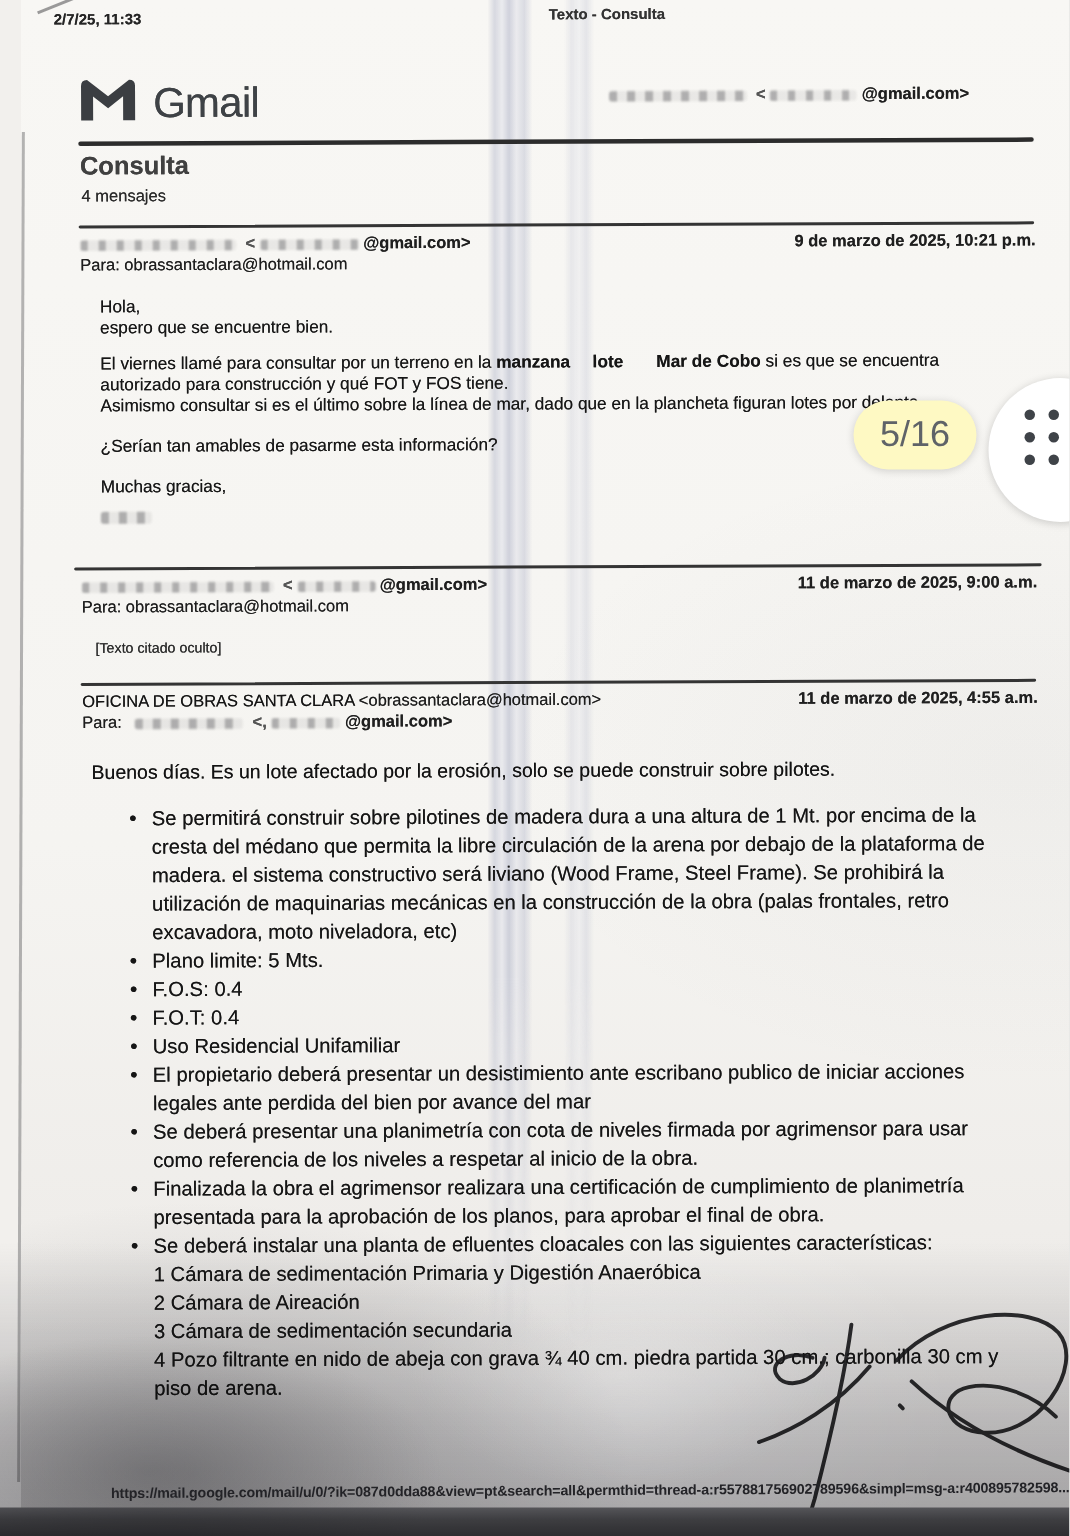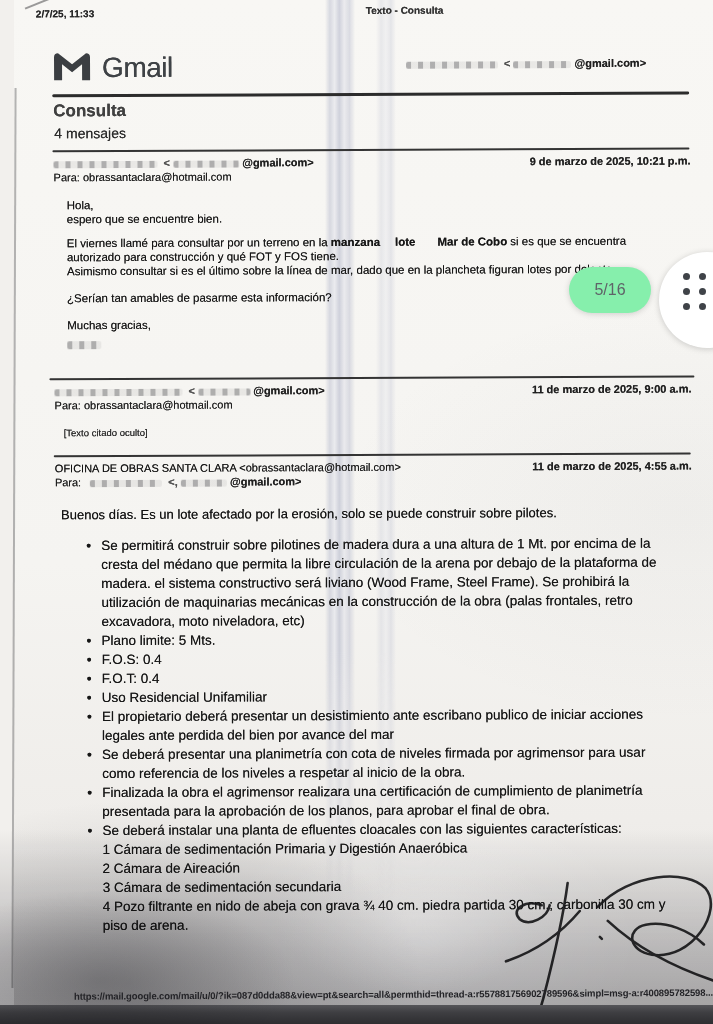--- a/index.html
+++ b/index.html
@@ -42,21 +42,21 @@
 
   .account-line{position:absolute;left:370px;top:58px;width:278px;text-align:right;font-size:11px;font-weight:bold;color:#222;white-space:nowrap;}
 
   .rule{position:absolute;left:54px;width:637px;background:#343434;border-radius:2px;}
   .rule.a{top:93px;height:3px;background:#2c2c2c;}
   .rule.b{top:149px;height:2px;}
   .rule.c{top:377px;height:2px;left:50px;width:645px;}
   .rule.d{top:454px;height:2px;}
 
   .thread-title{position:absolute;left:55px;top:100px;font-size:17px;font-weight:bold;color:#404040;}
-  .thread-count{position:absolute;left:56px;top:124px;font-size:14px;color:#2a2a2a;}
+  .thread-count{position:absolute;left:56px;top:124px;font-size:11px;color:#2a2a2a;}
 
   .email{position:absolute;left:55px;width:637px;}
   .e1{top:156px;}
   .e2{top:384px;}
   .e3{top:461px;}
   .ehdr{display:flex;justify-content:space-between;align-items:flex-start;font-size:11px;}
   .ehdr .from{white-space:nowrap;}
   .ehdr .date{font-weight:bold;color:#1f1f1f;font-size:11px;white-space:nowrap;}
   .toline{font-size:11px;margin-top:2px;color:#1d1d1d;}
   .frag{color:#555;font-weight:bold;}
@@ -88,23 +88,23 @@
     background:
       radial-gradient(260px 120px at 14% 78%, rgba(110,110,115,.5), rgba(110,110,115,0) 75%),
       radial-gradient(200px 110px at 58% 45%, rgba(255,255,255,.35), rgba(255,255,255,0) 70%),
       linear-gradient(180deg, rgba(140,140,146,0) 0%, rgba(140,140,146,.22) 30%, rgba(148,148,154,.5) 62%, rgba(128,128,134,.62) 100%);}
   .footer-strip{position:absolute;left:0;top:1005px;width:713px;height:19px;z-index:2;
     background:linear-gradient(180deg,#77777a 0%,#58585b 40%,#414144 100%);}
   .footer-row{position:absolute;left:0;top:989px;width:713px;z-index:5;transform:rotate(-.35deg);
     font-size:9.5px;font-weight:bold;color:#232327;display:flex;}
   .footer-url{margin-left:74px;letter-spacing:-.1px;white-space:nowrap;}
 
-  .pill{position:absolute;left:569px;top:267px;width:82px;height:46px;border-radius:24px;background:#86efac;
+  .pill{position:absolute;left:569px;top:267px;width:82px;height:46px;border-radius:24px;background:#fef9c3;
     box-shadow:0 1px 6px rgba(0,0,0,.16);z-index:6;display:flex;align-items:center;justify-content:center;
-    font-size:16px;color:#5f6368;}
+    font-size:24px;color:#5f6368;}
   .dots-btn{position:absolute;left:659px;top:252px;width:96px;height:96px;border-radius:50%;background:#fff;
     box-shadow:0 1px 6px rgba(0,0,0,.18);z-index:6;}
   .dots-grid{position:absolute;left:24px;top:21px;display:grid;grid-template-columns:7px 7px;grid-template-rows:7px 7px 7px;gap:8px 9px;}
   .dots-grid i{display:block;width:7px;height:7px;border-radius:50%;background:#3f4348;}
 </style>
 </head>
 <body>
 
 <div class="screen">
   <div class="paper"></div>

